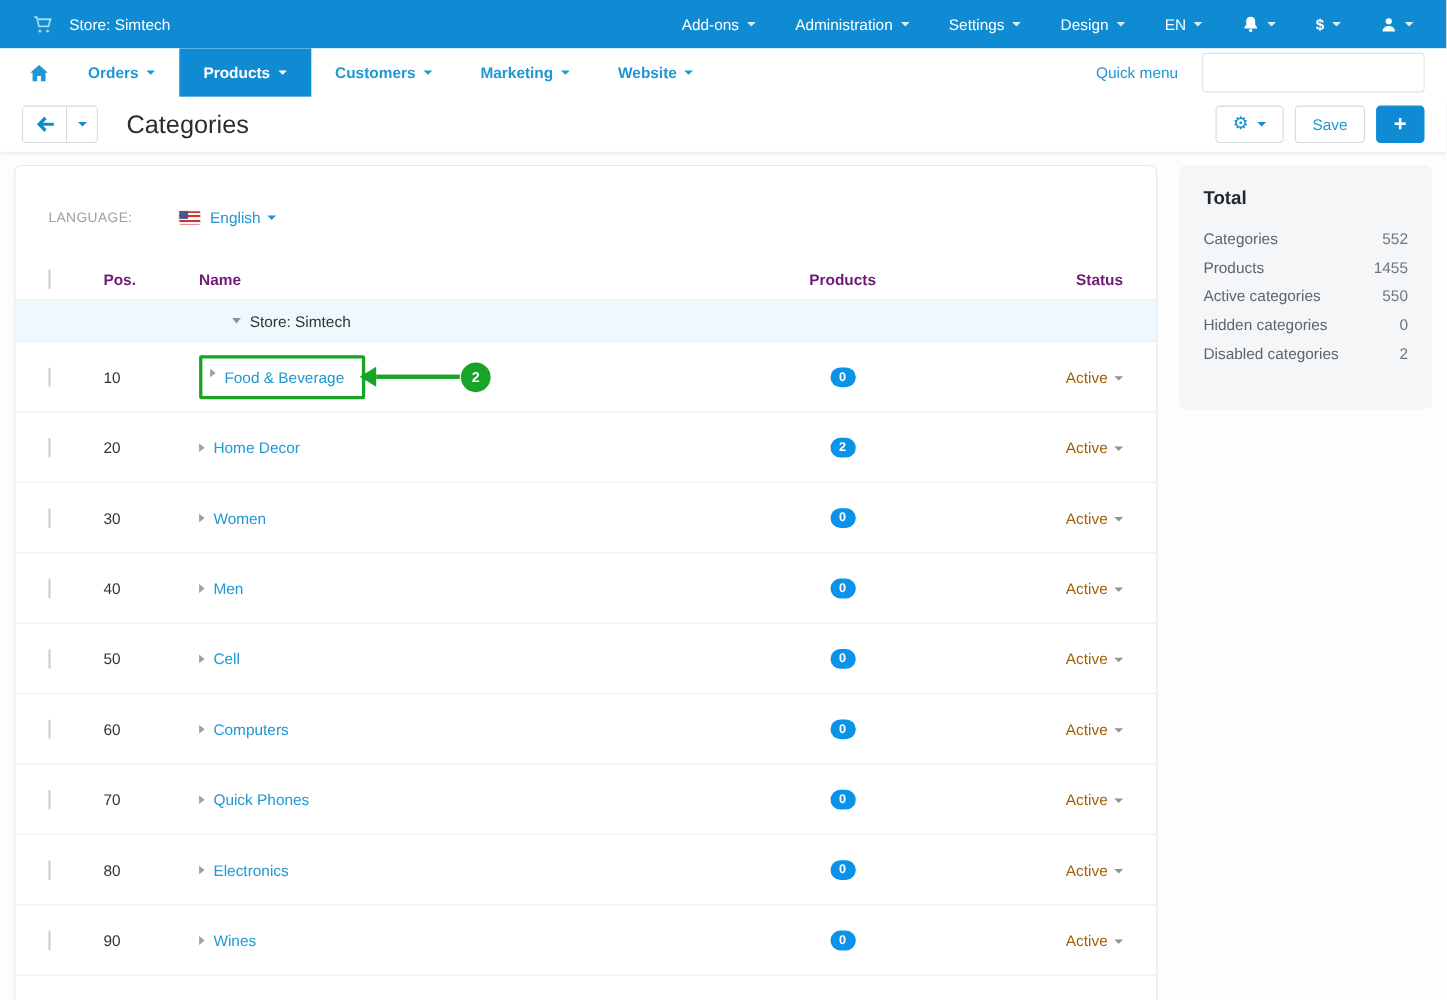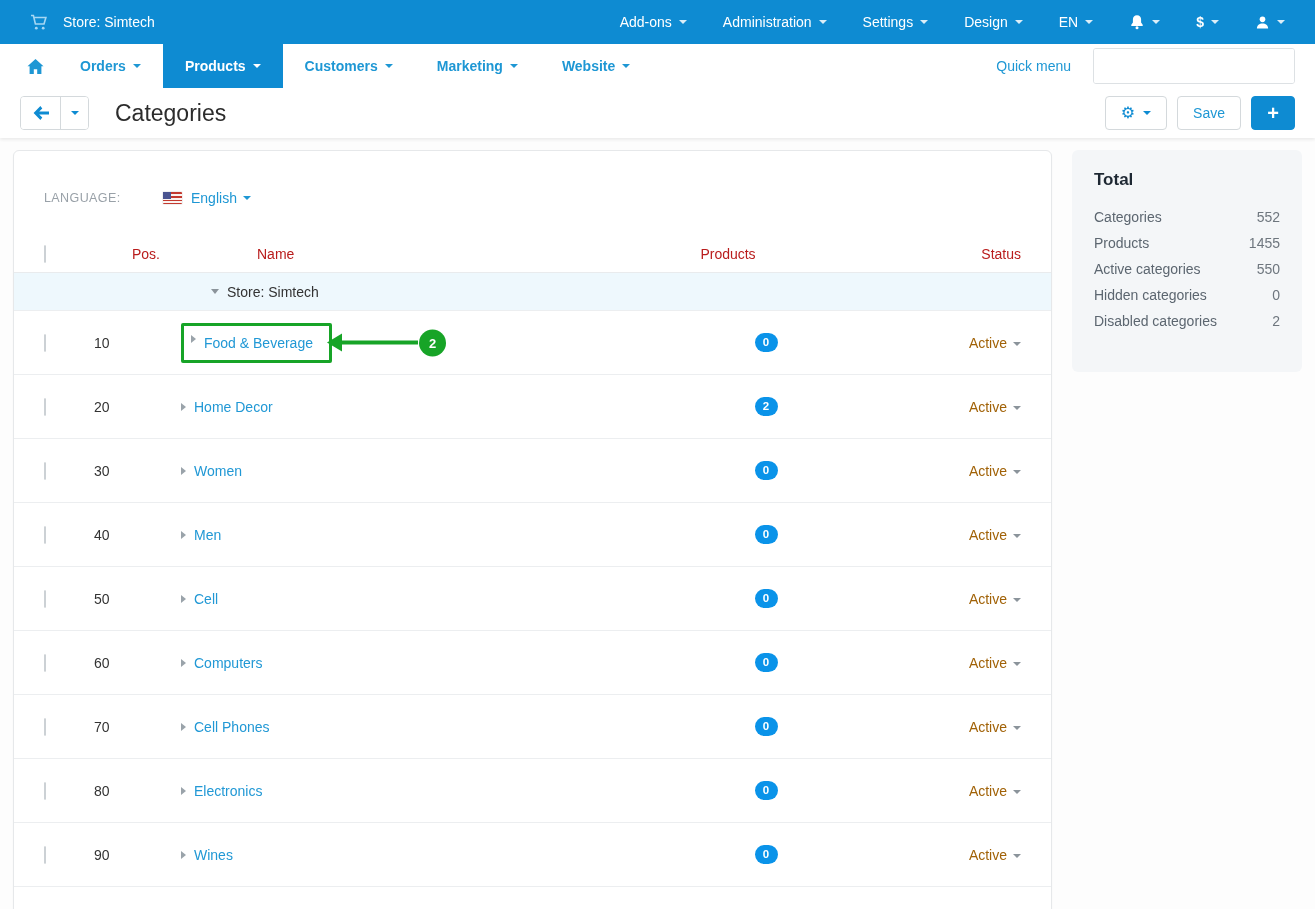--- a/index.html
+++ b/index.html
@@ -69,21 +69,21 @@
     box-shadow:0 1px 2px rgba(0,0,0,.03); }
   .lang-row { display:flex; align-items:center; margin:32px 30px 0; height:30px; }
   .lang-label { width:119px; color:#99a1a8; font-size:12.5px; letter-spacing:.4px; }
   .flag { width:19px; height:12px; border-radius:1px; margin-right:9px; position:relative;
     background:repeating-linear-gradient(#c3392f 0 1.9px, #fbf3f0 1.9px 3.8px); box-shadow:0 0 0 1px rgba(0,0,0,.06); }
   .flag::after { content:''; position:absolute; left:0; top:0; width:8px; height:6.5px; background:#4a5490; }
   .lang-link { color:#1e97d4; display:flex; align-items:center; gap:6px; cursor:pointer; }
   .lang-link .caret-down { color:#1e97d4; }
 
   .thead { display:flex; align-items:center; height:38px; margin-top:22px;
-    padding:0 30px; font-weight:normal; color:#b91c1c;gap:38px; }
+    padding:0 30px; font-weight:bold; color:#701a75; }
   .col-check { width:50px; }
   .col-pos { width:87px; }
   .col-name { flex:1; position:relative; display:flex; align-items:center; }
   .col-products { width:150px; text-align:center; }
   .col-status { width:180px; text-align:right; }
   .checkbox { width:15px; height:15px; border:1px solid #ccd1d5; border-radius:3px;
     background:#fcfdfd; cursor:pointer; }
 
   .group-row { height:38px; background:#eef8fd; display:flex; align-items:center;
     padding-left:197px; color:#333; }
@@ -351,21 +351,21 @@
       <span class="col-status">
         <span class="status-link">Active</span><span class="status-caret"></span>
       </span>
     </div>
 
     <div class="trow">
       <span class="col-check"><span class="checkbox"></span></span>
       <span class="col-pos">70</span>
       <span class="col-name">
         <span class="tree-caret-right"></span>
-        <span class="cat-link">Cell Phones</span>
+        <span class="cat-link">Quick Phones</span>
       </span>
       <span class="col-products"><span class="badge">0</span></span>
       <span class="col-status">
         <span class="status-link">Active</span><span class="status-caret"></span>
       </span>
     </div>
 
     <div class="trow">
       <span class="col-check"><span class="checkbox"></span></span>
       <span class="col-pos">80</span>

